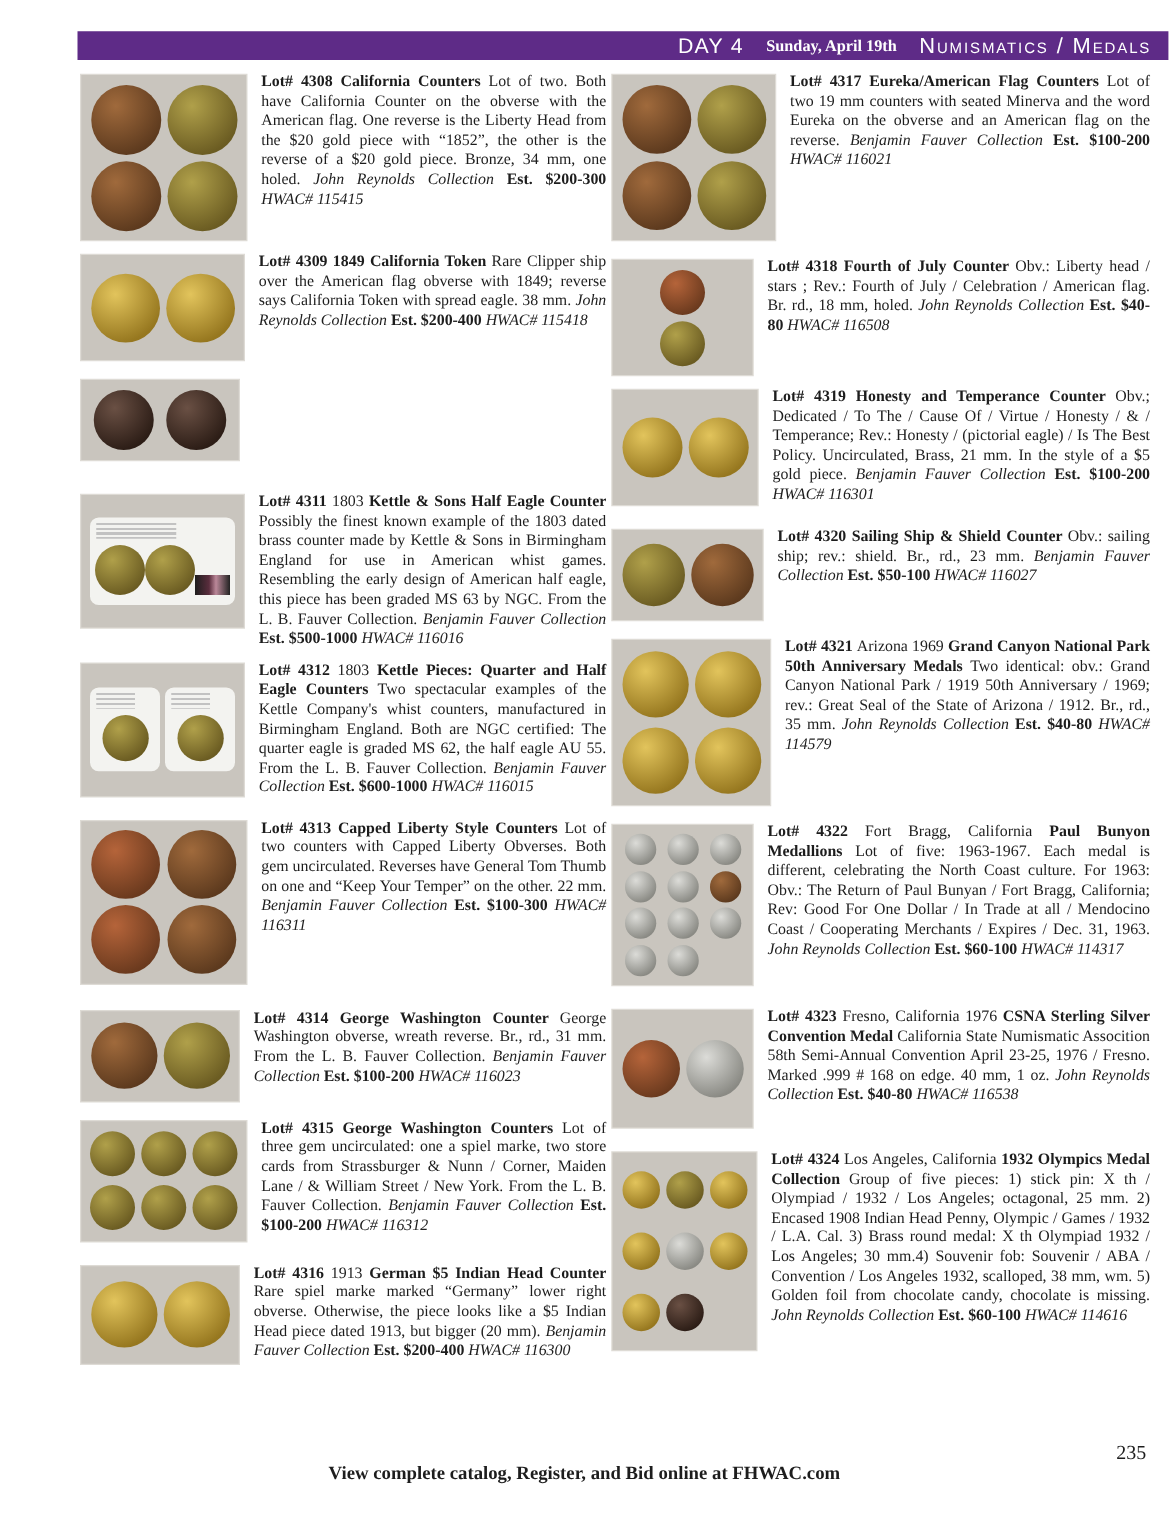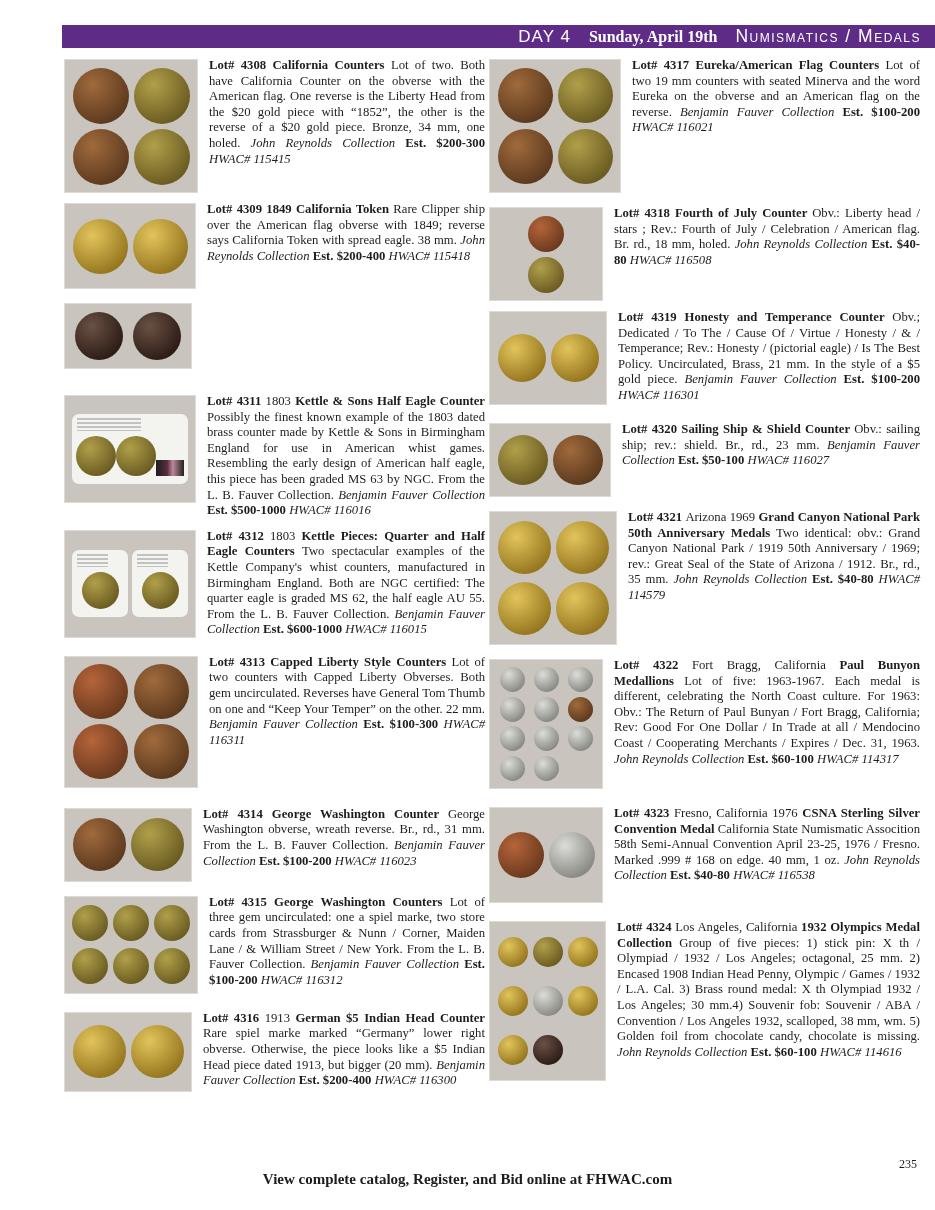--- a/index.html
+++ b/index.html
@@ -2,21 +2,21 @@
 <html><head>
 <meta charset="utf-8">
 <style>
   html,body{margin:0;padding:0;background:#ffffff;}
   .page{position:relative;width:935px;height:1210px;background:#ffffff;
         font-family:"Liberation Serif",serif;color:#1d1d1d;overflow:hidden;}
   .header-bar{position:absolute;top:25px;left:62px;right:0;height:23px;
         display:flex;align-items:center;justify-content:flex-end;gap:18px;
         padding-right:14px;color:#ffffff;box-sizing:border-box;}
   .hb-day{font-family:"Liberation Sans",sans-serif;font-size:17px;letter-spacing:1px;}
-  .hb-date{font-size:16px;font-weight:700;}
+  .hb-date{font-size:13px;font-weight:700;}
   .hb-section{font-family:"Liberation Sans",sans-serif;font-variant:small-caps;
         font-size:17.5px;letter-spacing:1.5px;}
   .columns{position:absolute;top:58px;left:65px;width:855px;display:flex;gap:5px;}
   .col-left{width:420px;}
   .col-right{width:430px;}
   .lot{margin-bottom:12px;}
   .lot::after{content:"";display:block;clear:both;}
   .photo{float:left;margin:2px 12px 4px 0;background:#c9c5be;
         box-shadow:0 0 0 1px #dedbd5;padding:5px;box-sizing:border-box;
         justify-items:center;align-items:center;}
@@ -27,21 +27,21 @@
   .slab-label{position:absolute;top:4px;left:5px;width:55%;height:13px;
         background:repeating-linear-gradient(180deg,#c2c2c2 0 2px,#f3f3f0 2px 4px);}
   .chip{width:28px;height:16px;align-self:flex-end;
         background:linear-gradient(90deg,#1d1d1d,#5a2d3d 40%,#b89 60%,#222);}
   .desc{margin:0;font-size:12.7px;line-height:15.6px;text-align:justify;}
   .s-b{font-weight:700;}
   .s-i{font-style:italic;margin-top:11px;}
   .s-n{font-weight:400;}
   .footer-text{position:absolute;bottom:22px;left:0;width:100%;text-align:center;
         font-weight:700;font-size:15px;margin-top:36px;}
-  .page-number{position:absolute;right:18px;bottom:38px;font-size:12px;}
+  .page-number{position:absolute;right:18px;bottom:38px;font-size:16px;}
   
   .mb6{margin-bottom:6px;} .mb10{margin-bottom:10px;} .mb14{margin-bottom:14px;}
   .mb16{margin-bottom:16px;} .mb22{margin-bottom:22px;} .mb0{margin-bottom:0;}
 </style>
 </head>
 <body>
 
 <div class="page">
 
   <div class="header-bar" style="background: rgb(94, 43, 135);">

